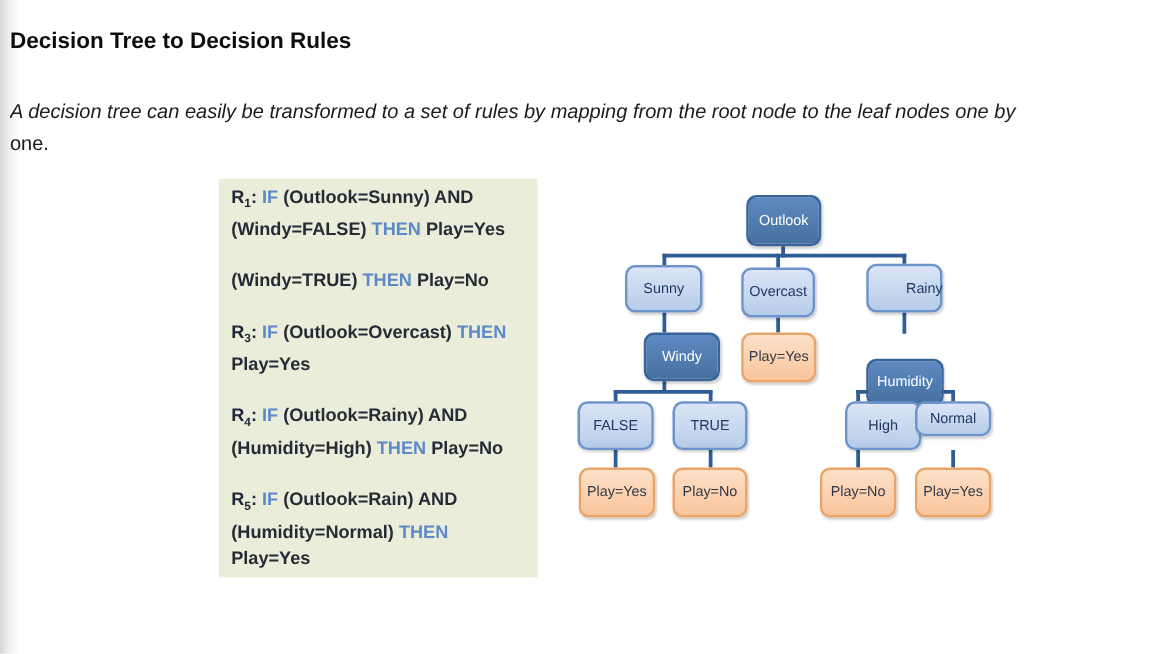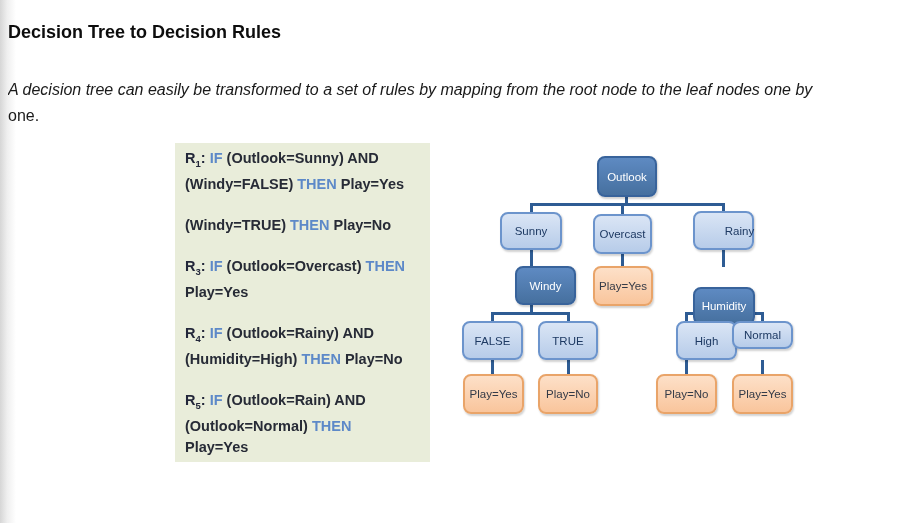--- a/index.html
+++ b/index.html
@@ -77,21 +77,21 @@
       <div class="rule">
         <div class="rline"><span class="rlabel">R<sub>3</sub>: </span><span class="kw">IF</span><span> (Outlook=Overcast) </span><span class="kw">THEN</span></div>
         <div class="rline"><span>Play=Yes</span></div>
       </div>
       <div class="rule">
         <div class="rline"><span class="rlabel">R<sub>4</sub>: </span><span class="kw">IF</span><span> (Outlook=Rainy) AND</span></div>
         <div class="rline"><span>(Humidity=High) </span><span class="kw">THEN</span><span> Play=No</span></div>
       </div>
       <div class="rule">
         <div class="rline"><span class="rlabel">R<sub>5</sub>: </span><span class="kw">IF</span><span> (Outlook=Rain) AND</span></div>
-        <div class="rline"><span>(Outlook=Normal) </span><span class="kw">THEN</span></div>
+        <div class="rline"><span>(Humidity=Normal) </span><span class="kw">THEN</span></div>
         <div class="rline"><span>Play=Yes</span></div>
       </div>
     </div>
 
   <div id="tree">
       <div class="conn" style="left: 625px; top: 197px; width: 3px; height: 9px;"></div>
       <div class="conn" style="left: 530px; top: 203px; width: 195px; height: 3px;"></div>
       <div class="conn" style="left: 530px; top: 203px; width: 3px; height: 9px;"></div>
       <div class="conn" style="left: 621px; top: 203px; width: 3px; height: 11px;"></div>
       <div class="conn" style="left: 722px; top: 203px; width: 3px; height: 8px;"></div>

